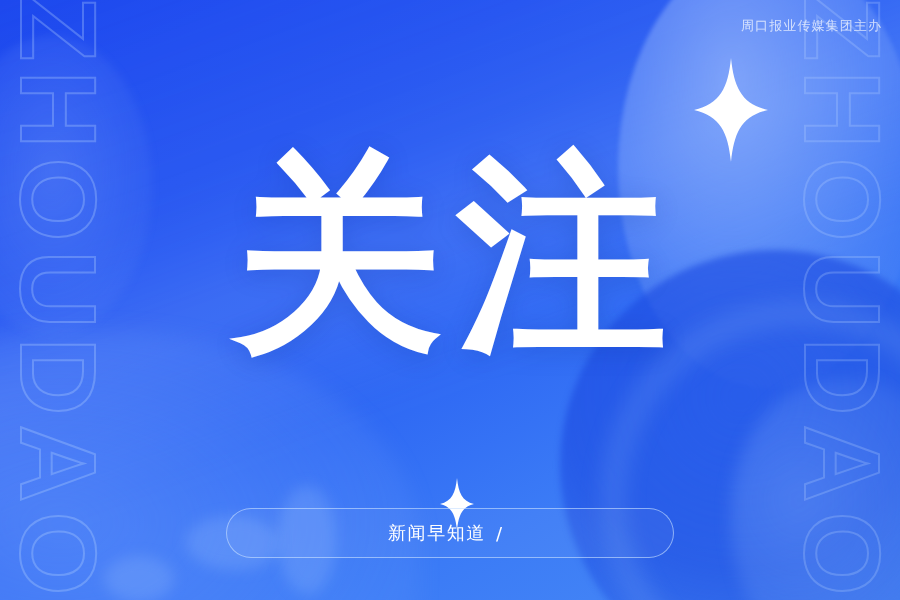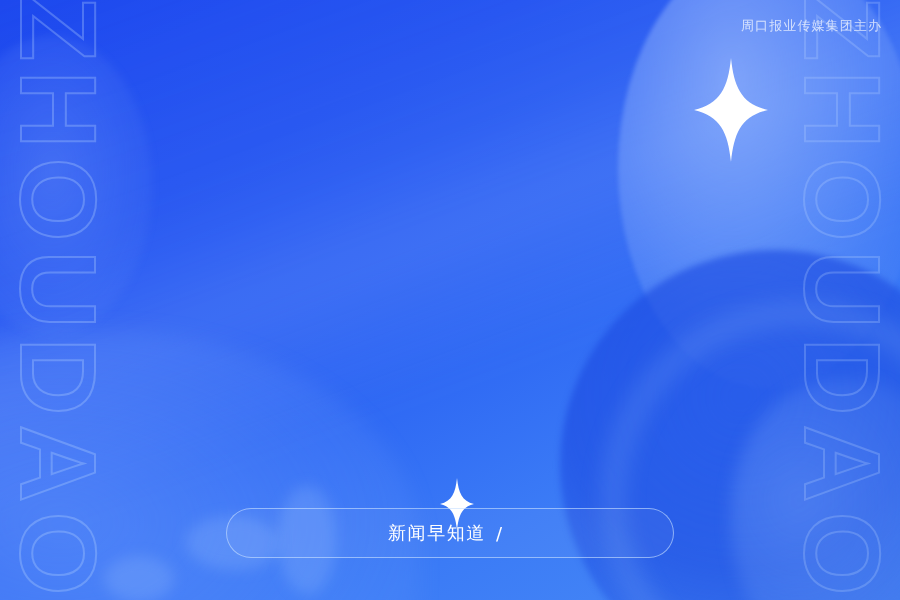--- a/index.html
+++ b/index.html
@@ -279,19 +279,20 @@
   <div class="sparkle sparkle-small">
     <svg width="34" height="52" viewBox="0 0 34 52" aria-hidden="true">
       <path d="M17 0 C18.6 15 22 23 34 26 C22 29 18.6 37 17 52 C15.4 37 12 29 0 26 C12 23 15.4 15 17 0 Z" fill="#ffffff"></path>
     </svg>
   </div>
 
   <div class="brand">
     <span class="brand-sub">周口报业传媒集团主办</span>
   </div>
 
+  <div class="headline">关注</div>
 
   <div class="footer-pill">
     <span class="footer-text">新闻早知道</span>
     <span class="footer-sep">/</span>
   </div>
 
 </div>
 
 </body></html>

